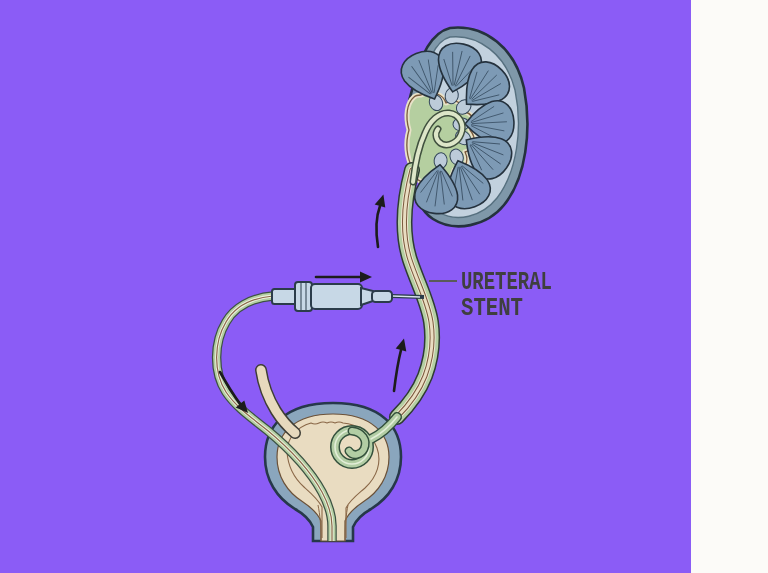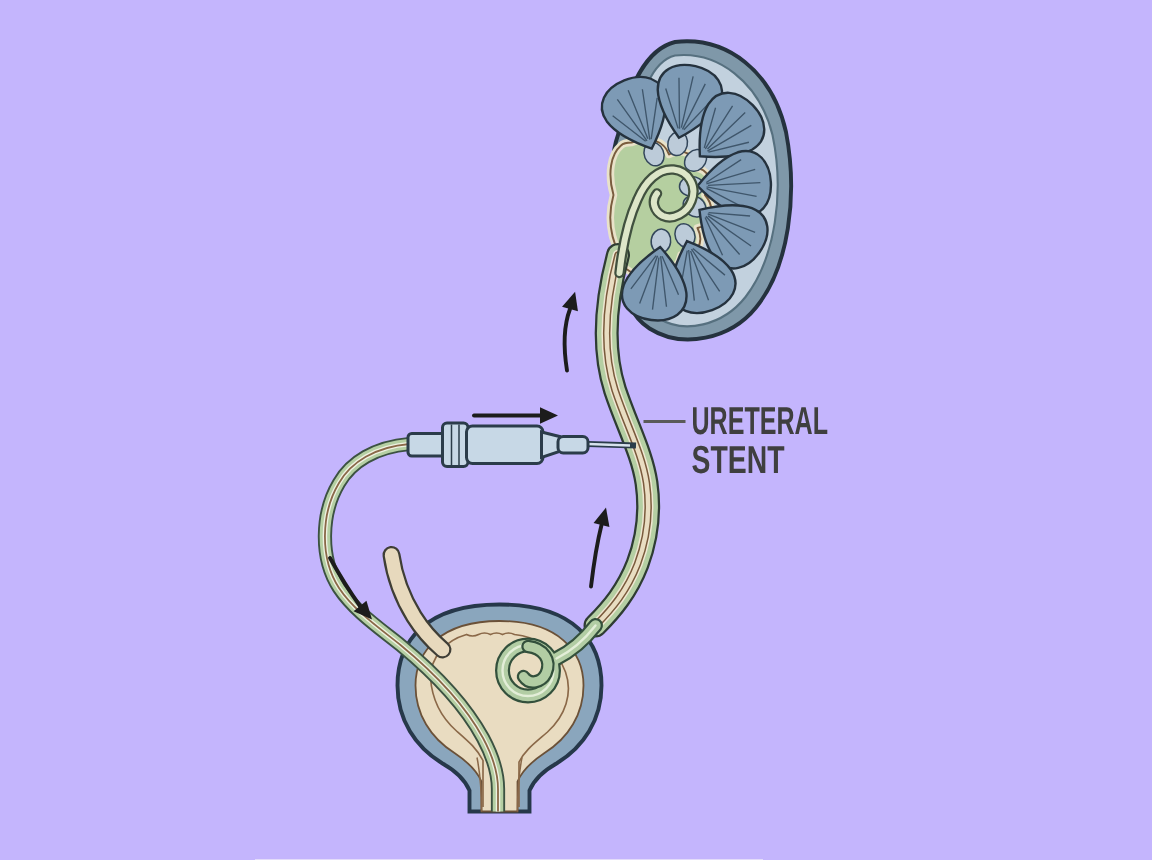--- a/index.html
+++ b/index.html
@@ -1,17 +1,17 @@
 <!DOCTYPE html>
 <html><head>
 <meta charset="utf-8">
 <style>
   html,body{margin:0;padding:0;background:#fcfbf8;}
-  .stage{position:relative;width:768px;height:573px;background:#c4b5fd;overflow:hidden;
-         font-family:Liberation Sans, sans-serif;}
+  .stage{position:relative;width:691px;height:573px;background:#8b5cf6;overflow:hidden;
+         font-family:Liberation Mono, monospace;}
   svg{display:block;}
   .pyr{fill:#7d9ab5;stroke:#25323e;stroke-width:1.6;}
   .pyrlines{stroke:#3f566b;stroke-width:0.9;fill:none;}
   .papilla{fill:#bccbd9;stroke:#33465a;stroke-width:1;}
   .lbl{font-weight:700;font-size:26px;fill:#3f3f3f;letter-spacing:0px;}
 </style>
 </head>
 <body>
 
 <div class="stage">

